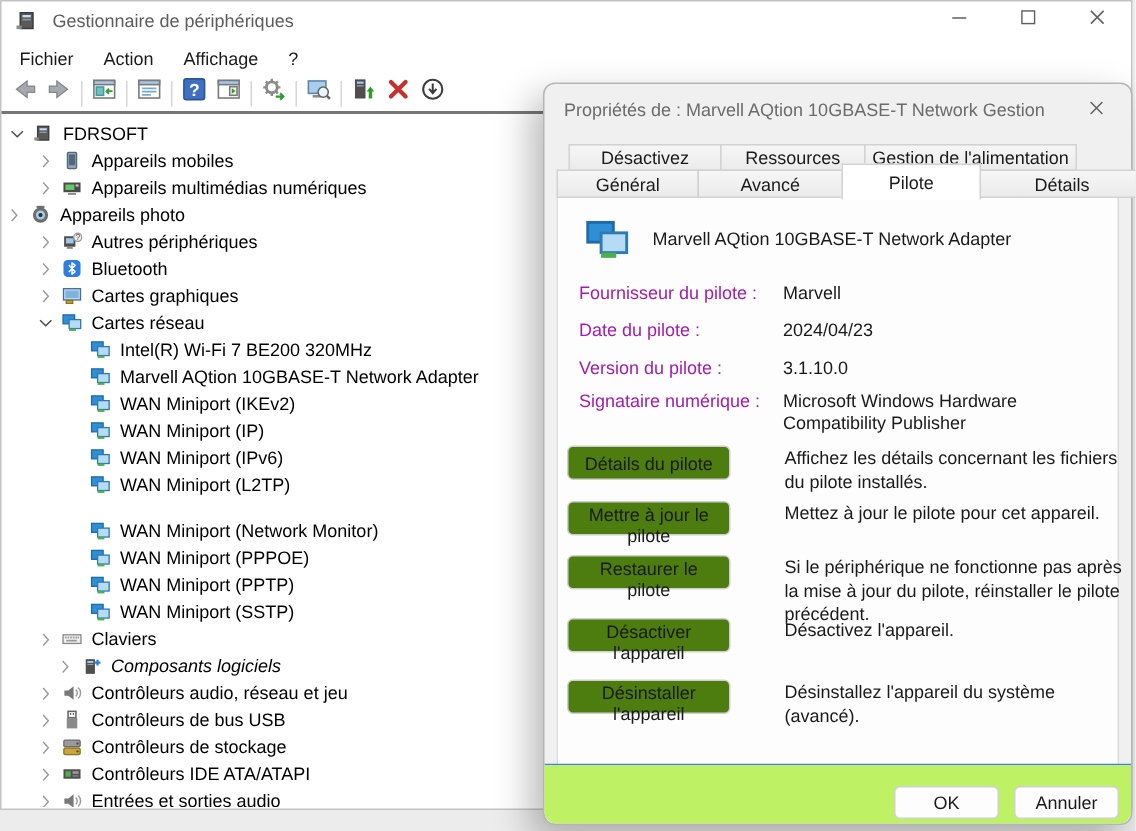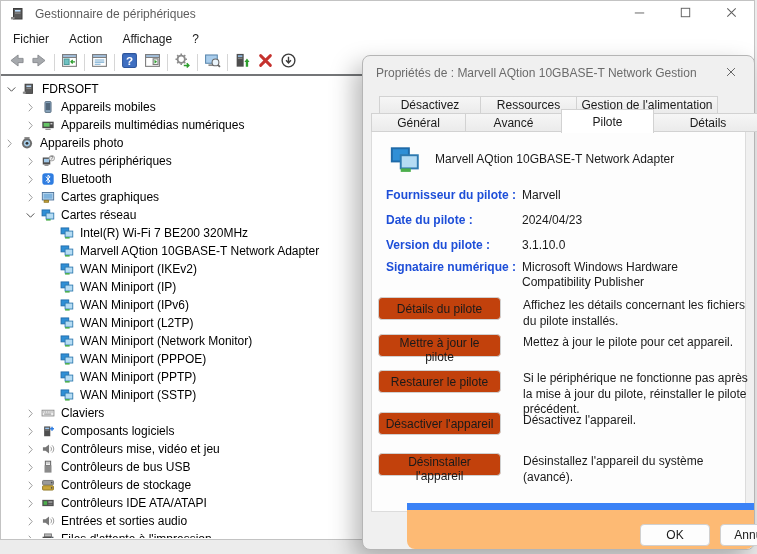--- a/index.html
+++ b/index.html
@@ -53,31 +53,31 @@
 
   .page{position:absolute;left:8px;top:75px;right:8px;height:381px;background:#fdfdfd;
         border:1px solid #dcdcdc;box-sizing:border-box;z-index:0;}
 
   .dev-header{position:absolute;left:14px;top:12px;display:flex;}
   .dev-icon{width:40px;height:32px;flex:none;}
   .dev-icon svg{width:38px;height:31px;}
   .dev-name{margin:8px 0 0 9px;color:#1a1a1a;width:290px;}
 
   .field-row{position:absolute;left:14px;right:8px;display:flex;}
-  .field-label{width:136px;flex:none;color:#1d4ed8;font-weight:bold;}
+  .field-label{width:136px;flex:none;color:#a21caf;}
   .field-value{width:230px;color:#1a1a1a;line-height:1.25;}
 
   .action-row{position:absolute;left:6px;right:6px;}
-  .action-btn{position:absolute;left:0;top:0;width:123px;height:23px;background:#c2410c;
+  .action-btn{position:absolute;left:0;top:0;width:109px;height:23px;background:#4d7c0f;
               border:1px solid #d0d0d0;border-radius:4px;font-family:"Liberation Sans",sans-serif;
               font-size:12px;color:#1a1a1a;}
   .action-desc{position:absolute;left:145px;top:1px;width:228px;color:#1a1a1a;line-height:1.3;}
 
-  .footer{position:absolute;left:0;right:0;bottom:0;height:39px;background:#fdba74;
-          border-top:7px solid #3b82f6;border-radius:0 0 8px 8px;margin-left:44px;}
+  .footer{position:absolute;left:0;right:0;bottom:0;height:39px;background:#bef264;
+          border-top:1px solid #3b82f6;border-radius:0 0 8px 8px;}
   .dlg-btn{position:absolute;top:14px;width:70px;height:22px;background:#fdfdfd;border:1px solid #d0d0d0;
            border-radius:4px;font-family:"Liberation Sans",sans-serif;font-size:12px;color:#1a1a1a;}
   .btn-ok{left:233px;}
   .btn-cancel{left:313px;}
 </style>
 </head>
 <body>
 
 <div id="app">
 
@@ -394,21 +394,21 @@
     <span class="ti">
             <svg viewBox="0 0 16 16" xmlns="http://www.w3.org/2000/svg">
               <rect x="1.2" y="2.2" width="8.8" height="6.8" fill="#2f8fd6" stroke="#1f6aa8"></rect>
               <rect x="5.8" y="5.8" width="8.8" height="6.8" fill="#b5dcf4" stroke="#2f7ab0"></rect>
               <rect x="5.8" y="12.6" width="5.2" height="1.8" fill="#4cae4c"></rect>
             </svg>
           </span>
     <span class="tl">WAN Miniport (L2TP)</span>
   </div>
 
-  <div class="tree-row" style="padding-left: 40px;">
+  <div class="tree-row" style="padding-left: 40px; margin-top: 13px;">
     <span class="tw"></span>
     <span class="ti">
             <svg viewBox="0 0 16 16" xmlns="http://www.w3.org/2000/svg">
               <rect x="1.2" y="2.2" width="8.8" height="6.8" fill="#2f8fd6" stroke="#1f6aa8"></rect>
               <rect x="5.8" y="5.8" width="8.8" height="6.8" fill="#b5dcf4" stroke="#2f7ab0"></rect>
               <rect x="5.8" y="12.6" width="5.2" height="1.8" fill="#4cae4c"></rect>
             </svg>
           </span>
     <span class="tl">WAN Miniport (Network Monitor)</span>
   </div>
@@ -465,21 +465,21 @@
                 <rect x="8.6" y="6.2" width="1.3" height="1.3"></rect>
                 <rect x="10.6" y="6.2" width="1.3" height="1.3"></rect>
                 <rect x="12.3" y="6.2" width="1" height="1.3"></rect>
                 <rect x="3.6" y="8.6" width="8" height="1.3"></rect>
               </g>
             </svg>
           </span>
     <span class="tl">Claviers</span>
   </div>
 
-  <div class="tree-row" style="padding-left: 21px;">
+  <div class="tree-row" style="padding-left: 34px; font-style: italic;">
     <span class="tw">
             <svg viewBox="0 0 16 16" xmlns="http://www.w3.org/2000/svg">
               <path d="M5.5 2.5 L10.5 8 L5.5 13.5" stroke="#9a9a9a" stroke-width="1.4" fill="none"></path>
             </svg>
           </span>
     <span class="ti">
             <svg viewBox="0 0 16 16" xmlns="http://www.w3.org/2000/svg">
               <rect x="3.6" y="2.8" width="7" height="11.2" fill="#4f4f4f"></rect>
               <rect x="4.8" y="4.2" width="4.6" height="1.4" fill="#9fd0ff"></rect>
               <rect x="4.8" y="6.4" width="4.6" height="0.9" fill="#9a9a9a"></rect>
@@ -494,21 +494,21 @@
             <svg viewBox="0 0 16 16" xmlns="http://www.w3.org/2000/svg">
               <path d="M5.5 2.5 L10.5 8 L5.5 13.5" stroke="#9a9a9a" stroke-width="1.4" fill="none"></path>
             </svg>
           </span>
     <span class="ti">
             <svg viewBox="0 0 16 16" xmlns="http://www.w3.org/2000/svg">
               <path d="M2.2 6 H5.2 L9.2 2.8 V13.2 L5.2 10 H2.2 Z" fill="#787878"></path>
               <path d="M10.8 5.4 c1.6 1.3 1.6 4 0 5.2 M12.6 3.8 c2.6 2.2 2.6 6.2 0 8.4" stroke="#9a9a9a" stroke-width="1.1" fill="none"></path>
             </svg>
           </span>
-    <span class="tl">Contrôleurs mise, vidéo et jeu</span>
+    <span class="tl">Contrôleurs audio, réseau et jeu</span>
   </div>
 
   <div class="tree-row" style="padding-left: 21px;">
     <span class="tw">
             <svg viewBox="0 0 16 16" xmlns="http://www.w3.org/2000/svg">
               <path d="M5.5 2.5 L10.5 8 L5.5 13.5" stroke="#9a9a9a" stroke-width="1.4" fill="none"></path>
             </svg>
           </span>
     <span class="ti">
             <svg viewBox="0 0 16 16" xmlns="http://www.w3.org/2000/svg">

